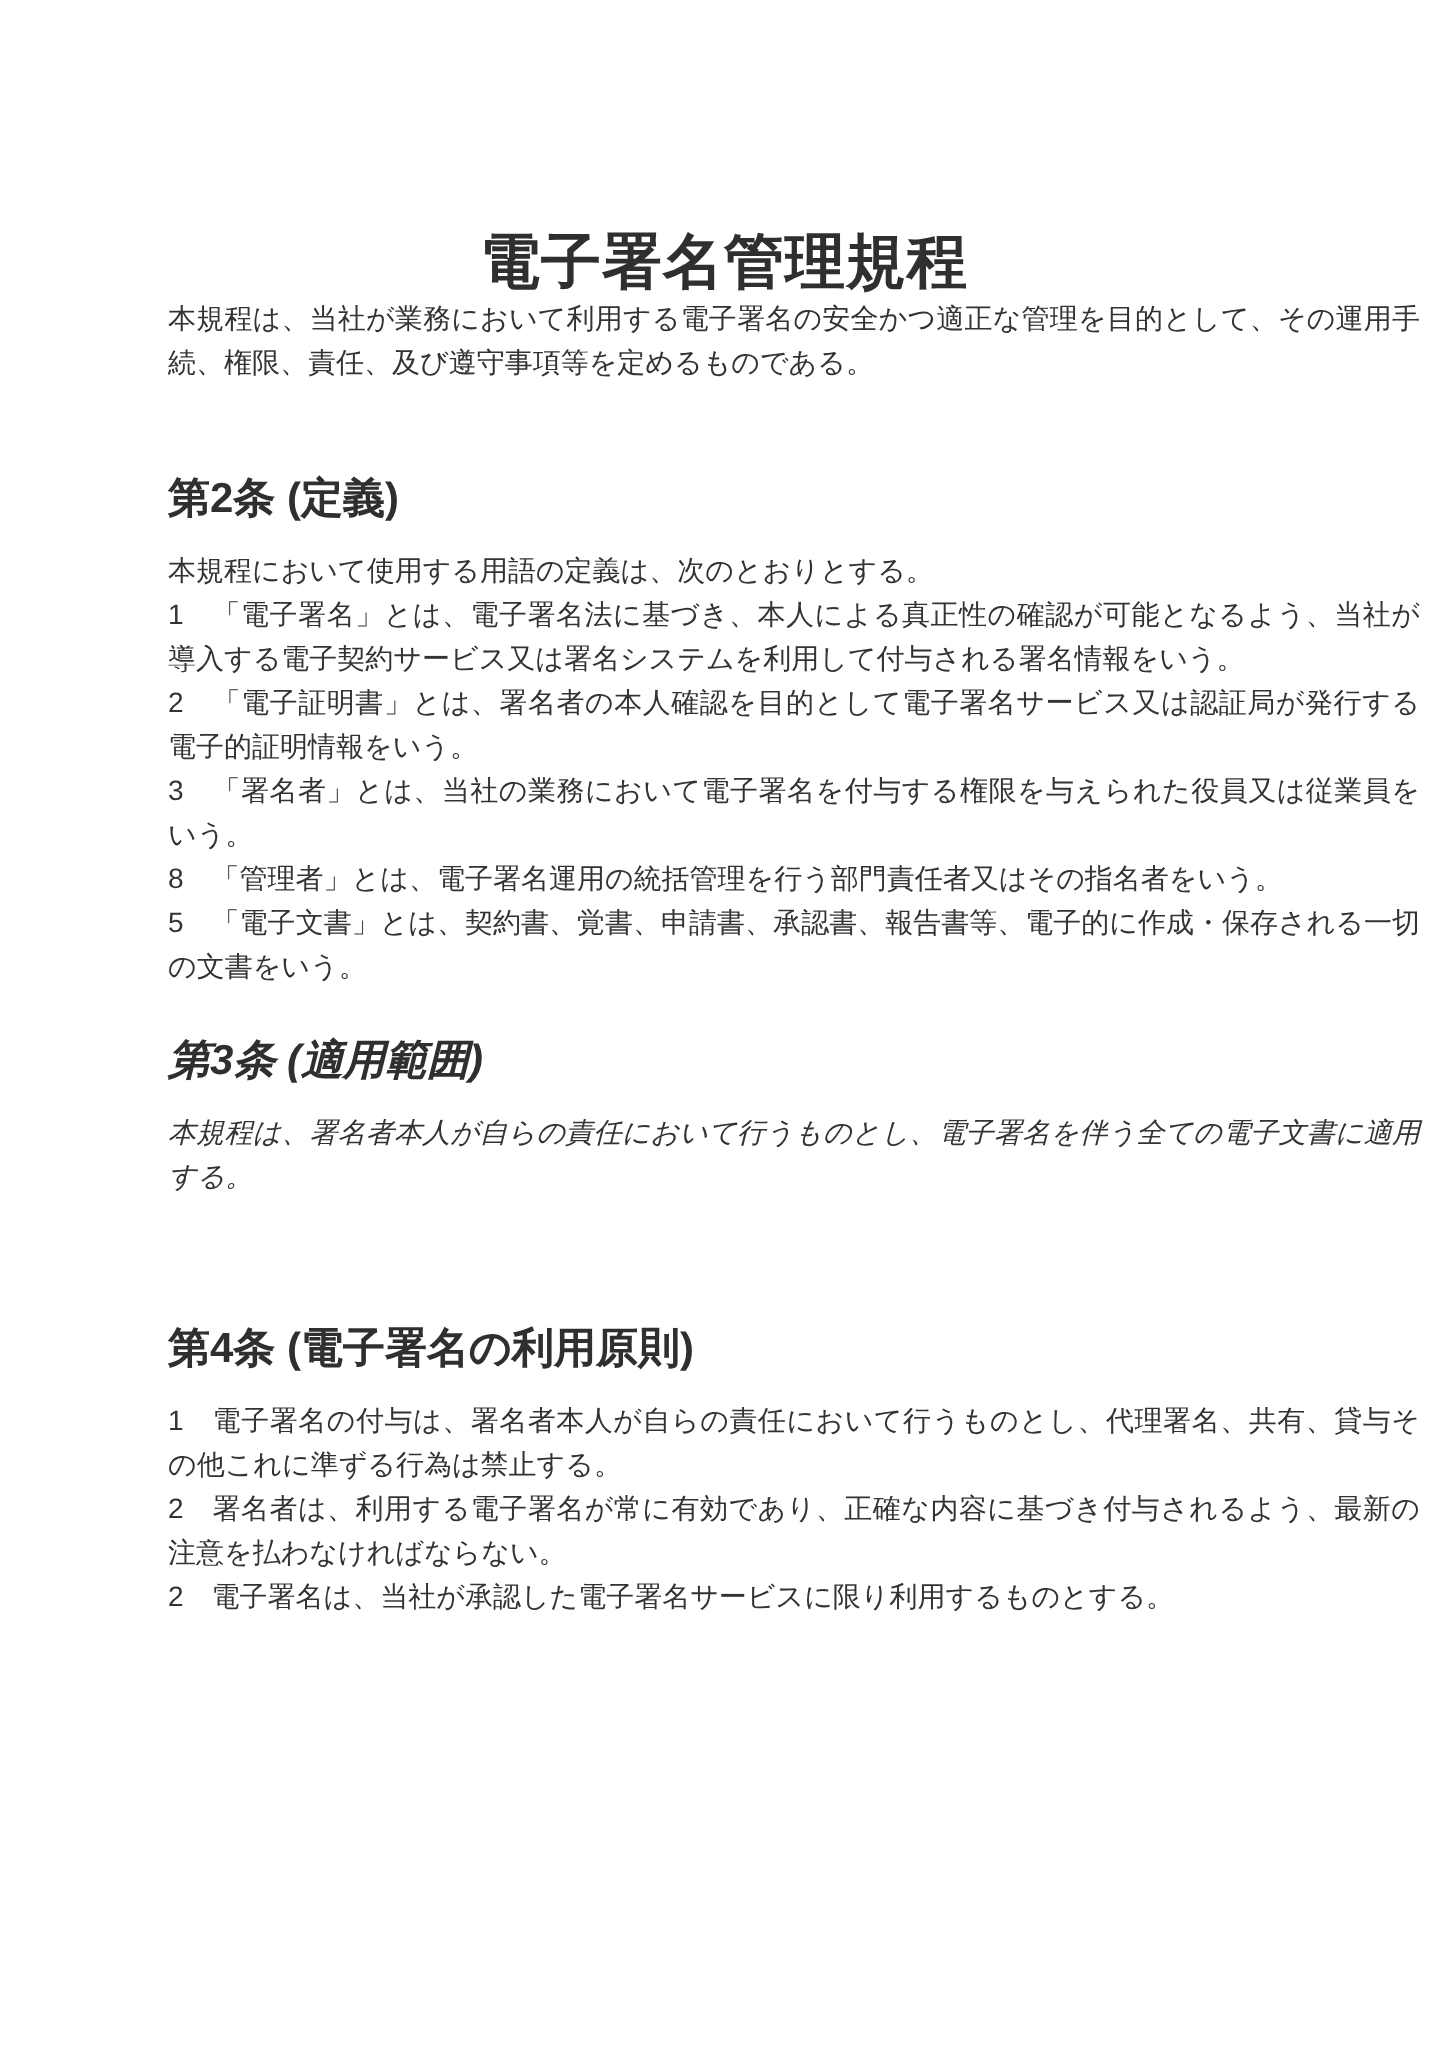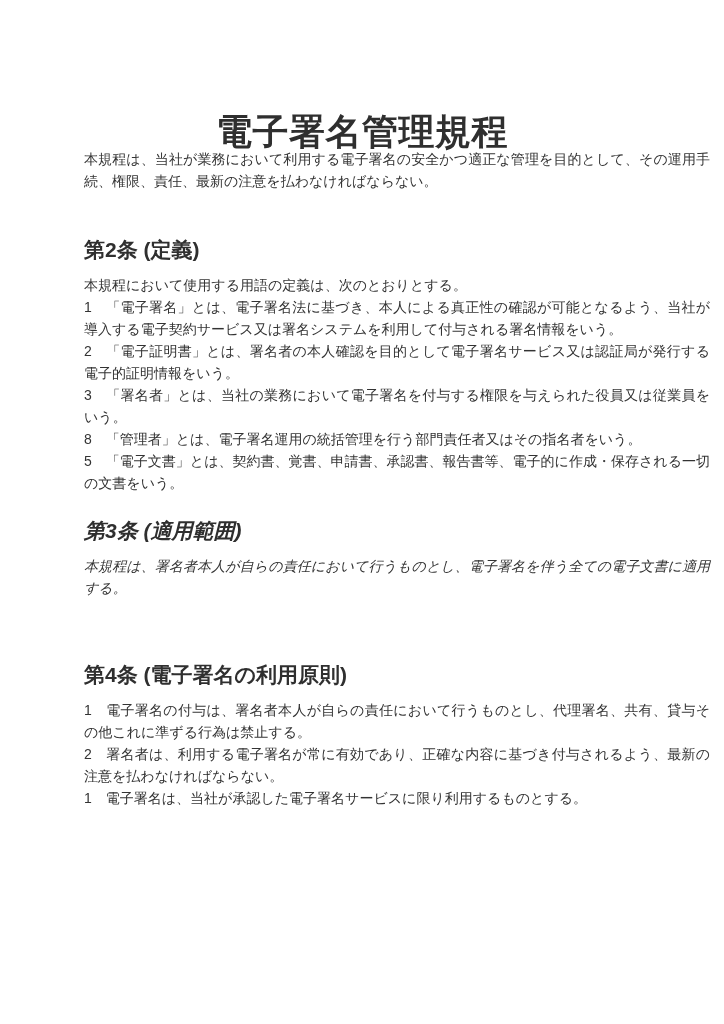--- a/index.html
+++ b/index.html
@@ -15,21 +15,21 @@
     overflow: hidden;
     font-family: "Liberation Sans", "DejaVu Sans", sans-serif;
     color: #333333;
     box-sizing: border-box;
   }
   .doc-title {
     margin: 0;
     padding-top: 116px;
     width: 100%;
     text-align: center;
-    font-size: 36px;
+    font-size: 30px;
     line-height: 32px;
     font-weight: 700;
     color: #2f2f2f;
     letter-spacing: 0.5px;
   }
   .content {
     box-sizing: border-box;
     padding: 0 14px 0 84px; 
   }
   .preamble {
@@ -59,21 +59,21 @@
 </style>
 </head>
 <body>
 
 <div class="page">
 
   <h1 class="doc-title">電子署名管理規程</h1>
 
   <div class="content">
 
-    <p class="body-text preamble">本規程は、当社が業務において利用する電子署名の安全かつ適正な管理を目的として、その運用手続、権限、責任、最新の注意を払わなければならない。</p>
+    <p class="body-text preamble">本規程は、当社が業務において利用する電子署名の安全かつ適正な管理を目的として、その運用手続、権限、責任、及び遵守事項等を定めるものである。</p>
 
 
     <section class="sec-2">
       <h2 class="sec-heading">第2条 (定義)</h2>
       <p class="body-text">本規程において使用する用語の定義は、次のとおりとする。</p>
       <p class="body-text">1　「電子署名」とは、電子署名法に基づき、本人による真正性の確認が可能となるよう、当社が導入する電子契約サービス又は署名システムを利用して付与される署名情報をいう。</p>
       <p class="body-text">2　「電子証明書」とは、署名者の本人確認を目的として電子署名サービス又は認証局が発行する電子的証明情報をいう。</p>
       <p class="body-text">3　「署名者」とは、当社の業務において電子署名を付与する権限を与えられた役員又は従業員をいう。</p>
       <p class="body-text">8　「管理者」とは、電子署名運用の統括管理を行う部門責任者又はその指名者をいう。</p>
       <p class="body-text">5　「電子文書」とは、契約書、覚書、申請書、承認書、報告書等、電子的に作成・保存される一切の文書をいう。</p>
@@ -81,17 +81,17 @@
 
     <section class="sec-3">
       <h2 class="sec-heading">第3条 (適用範囲)</h2>
       <p class="body-text">本規程は、署名者本人が自らの責任において行うものとし、電子署名を伴う全ての電子文書に適用する。</p>
     </section>
 
     <section class="sec-4">
       <h2 class="sec-heading">第4条 (電子署名の利用原則)</h2>
       <p class="body-text">1　電子署名の付与は、署名者本人が自らの責任において行うものとし、代理署名、共有、貸与その他これに準ずる行為は禁止する。</p>
       <p class="body-text">2　署名者は、利用する電子署名が常に有効であり、正確な内容に基づき付与されるよう、最新の注意を払わなければならない。</p>
-      <p class="body-text">1　電子署名は、当社が承認した電子署名サービスに限り利用するものとする。</p>
+      <p class="body-text">2　電子署名は、当社が承認した電子署名サービスに限り利用するものとする。</p>
     </section>
 
   </div>
 </div>
 
 </body></html>

